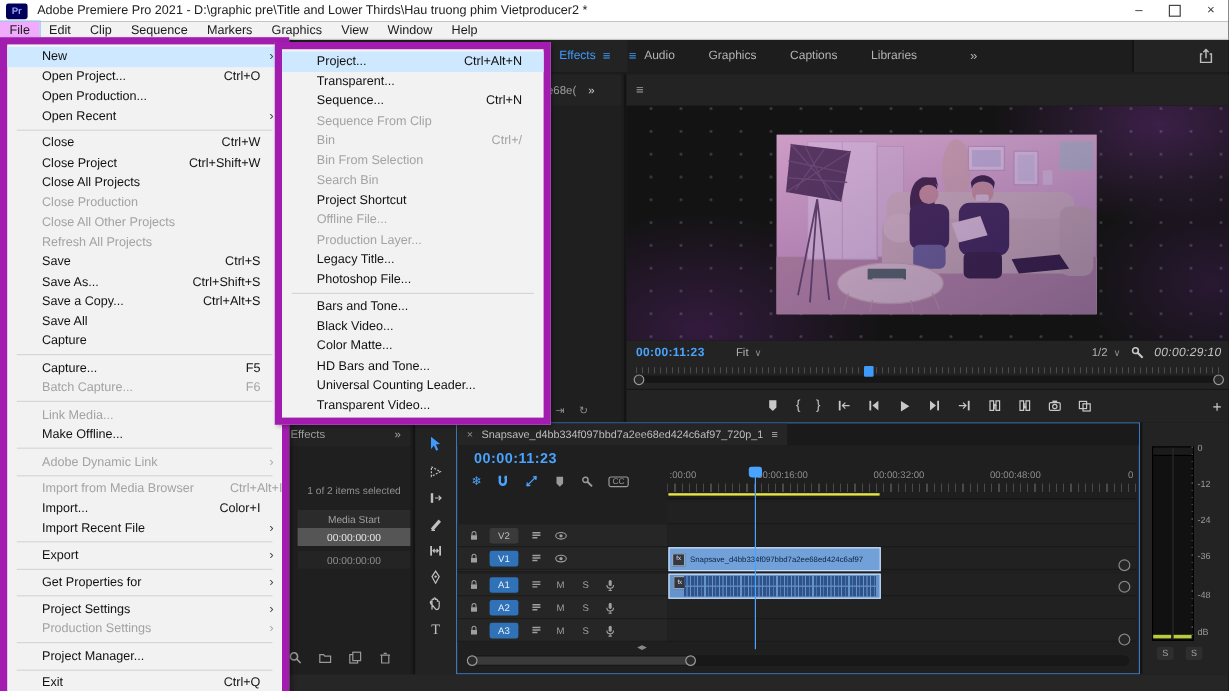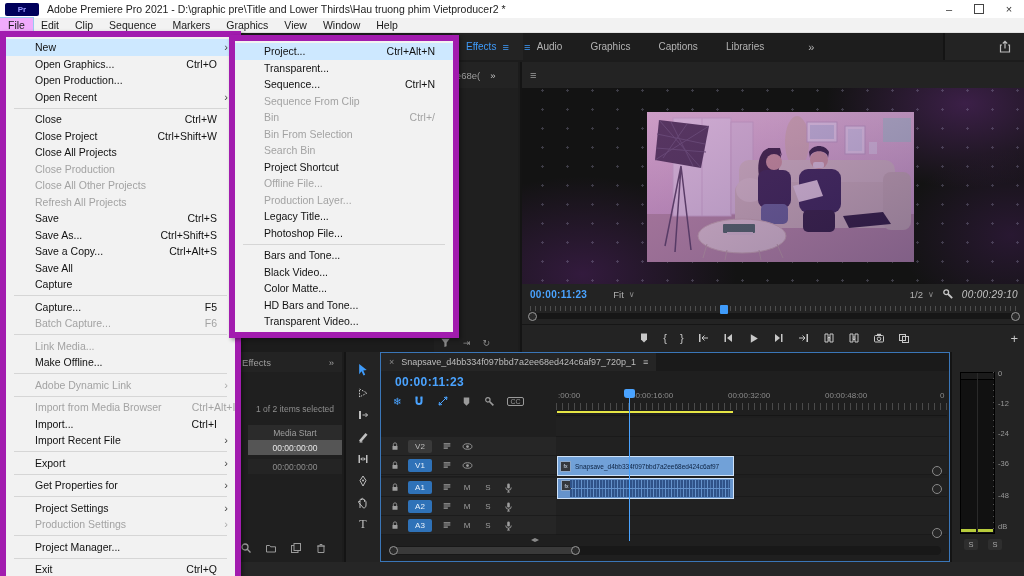--- a/index.html
+++ b/index.html
@@ -2,21 +2,21 @@
 <html><head>
 <meta charset="utf-8">
 <style>
   html,body{margin:0;padding:0;background:#000;}
   #stage{position:relative;width:1024px;height:576px;overflow:hidden;
          font-family:"Liberation Sans","DejaVu Sans",sans-serif;background:#1c1c1c;}
   .abs{position:absolute;}
 
   
   #titlebar{left:0;top:0;width:1024px;height:18px;background:#ffffff;display:flex;align-items:center;}
-  #pr-logo{width:34px;height:13px;margin-left:5px;background:#00005b;color:#9999ff;font-size:8px;
+  #pr-logo{width:18px;height:13px;margin-left:5px;background:#00005b;color:#9999ff;font-size:8px;
            font-weight:bold;display:flex;align-items:center;justify-content:center;border-radius:2px;}
   #win-title{font-size:10.5px;color:#222;margin-left:8px;white-space:nowrap;}
   .winctl{width:30px;height:18px;display:flex;align-items:center;justify-content:center;color:#333;font-size:11px;}
   #ctl-restore span{width:8px;height:8px;border:1px solid #444;display:block;}
   #menubar{left:0;top:18px;width:1024px;height:14px;background:#f2f2f2;display:flex;align-items:center;
            font-size:10.5px;color:#1a1a1a;border-bottom:1px solid #e2e2e2;}
   .mb-item{padding:0 8px;height:14px;display:flex;align-items:center;}
   .mb-item.active{background:#f0abfc;outline:1px solid #9bc9ef;}
 
   
@@ -743,21 +743,21 @@
   </div>
 
   <div class="abs menu" id="file-menu">
 
       <div class="menu-item highlight has-arrow">
         <span class="lab">New</span>
         <span class="sc"></span>
       </div>
 
       <div class="menu-item">
-        <span class="lab">Open Graphics...</span>
+        <span class="lab">Open Project...</span>
         <span class="sc">Ctrl+O</span>
       </div>
 
       <div class="menu-item">
         <span class="lab">Open Production...</span>
         <span class="sc"></span>
       </div>
 
       <div class="menu-item has-arrow">
         <span class="lab">Open Recent</span>
@@ -869,21 +869,21 @@
         <span class="sc"></span>
       </div>
 
       <div class="menu-item disabled">
         <span class="lab">Import from Media Browser</span>
         <span class="sc">Ctrl+Alt+I</span>
       </div>
 
       <div class="menu-item">
         <span class="lab">Import...</span>
-        <span class="sc">Ctrl+I</span>
+        <span class="sc">Color+I</span>
       </div>
 
       <div class="menu-item has-arrow">
         <span class="lab">Import Recent File</span>
         <span class="sc"></span>
       </div>
 
       <div class="menu-item separator">
         <span class="lab"></span>
         <span class="sc"></span>
@@ -1020,20 +1020,24 @@
       <div class="menu-item">
         <span class="lab">Color Matte...</span>
         <span class="sc"></span>
       </div>
 
       <div class="menu-item">
         <span class="lab">HD Bars and Tone...</span>
         <span class="sc"></span>
       </div>
 
+      <div class="menu-item">
+        <span class="lab">Universal Counting Leader...</span>
+        <span class="sc"></span>
+      </div>
 
       <div class="menu-item">
         <span class="lab">Transparent Video...</span>
         <span class="sc"></span>
       </div>
     </div>
 
 </div>
 
 </body></html>

